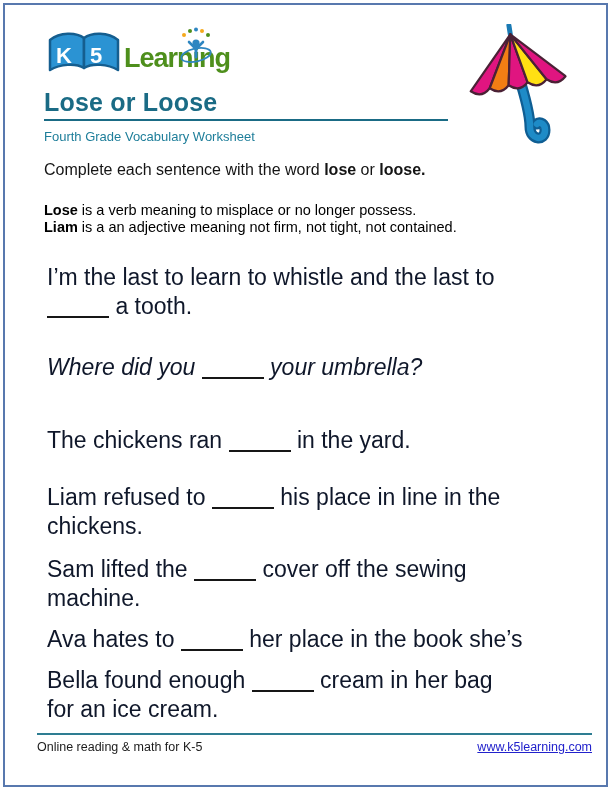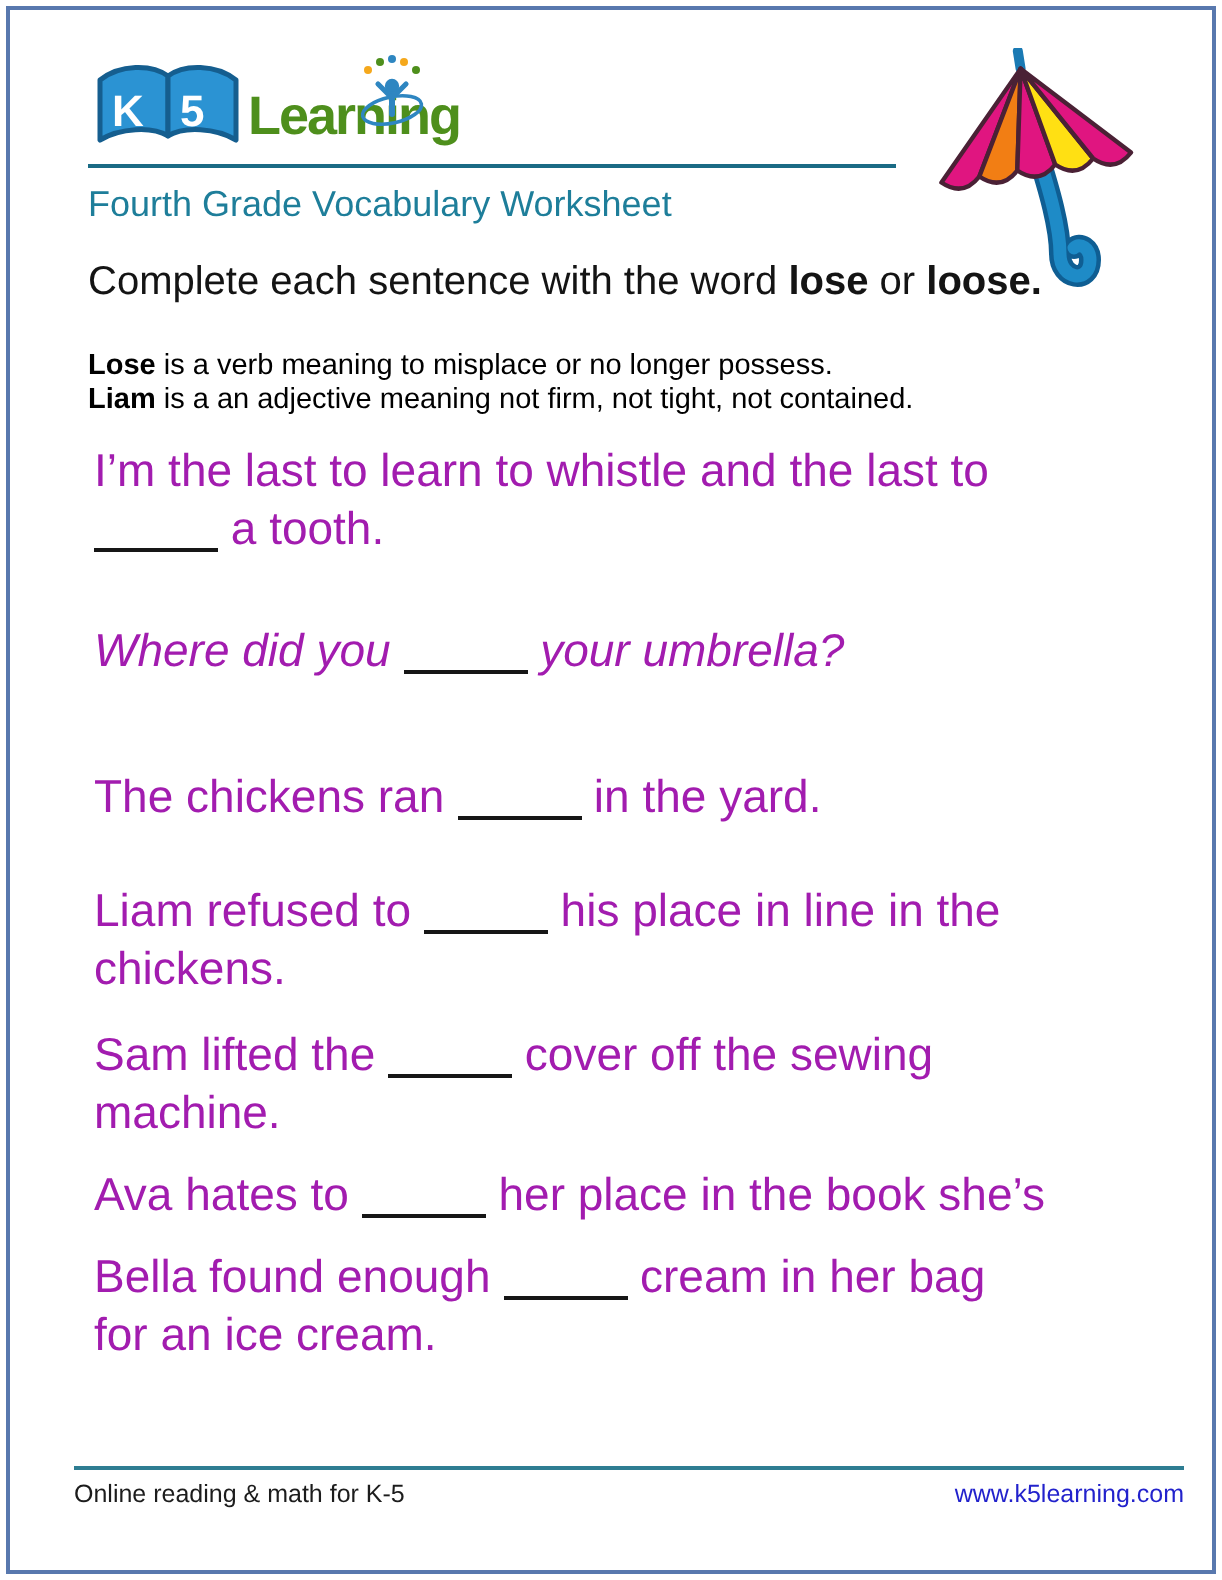--- a/index.html
+++ b/index.html
@@ -8,43 +8,43 @@
     font-family:"Liberation Sans", sans-serif;color:#151515;overflow:hidden;
   }
   .frame{position:absolute;inset:3px;border:2px solid var(--border-blue,#5878AE);pointer-events:none;}
   .content{position:absolute;left:44px;top:26px;right:24px;}
   .logo-svg{display:block;margin-left:0;}
   .page-title{
     font-size:25px;font-weight:bold;color:var(--accent-teal,#1A6B85);
     margin:12px 0 0 0;line-height:1;letter-spacing:0.2px;
   }
   .title-rule{width:404px;border:0;border-top:2.5px solid var(--accent-teal,#1A6B85);margin:4px 0 0 0;}
-  .subtitle{font-size:18px;color:var(--subtitle-teal,#1E7E9A);margin-top:9px;line-height:1.1;}
-  .instruction{font-size:20px;margin-top:17px;line-height:1.15;color:#141414;}
+  .subtitle{font-size:13px;color:var(--subtitle-teal,#1E7E9A);margin-top:9px;line-height:1.1;}
+  .instruction{font-size:16px;margin-top:17px;line-height:1.15;color:#141414;}
   .instruction b{font-weight:bold;}
   .definitions{margin-top:22px;font-size:14.5px;line-height:17px;color:#000000;}
   .definitions b{font-weight:bold;}
-  .sentences{margin-top:12px;margin-left:3px;font-size:23px;line-height:29px;color:#a21caf;}
+  .sentences{margin-top:27px;margin-left:3px;font-size:23px;line-height:29px;color:#0f172a;}
   .sline{white-space:pre-wrap;}
   .blank{
     display:inline-block;width:62px;height:3px;
     border-bottom:2.4px solid #161616;vertical-align:-4px;
   }
   .sentence:nth-of-type(1){margin-bottom:32px;}
   .sentence:nth-of-type(2){margin-bottom:44px;font-style:italic;}
   .sentence:nth-of-type(3){margin-bottom:28px;}
   .sentence:nth-of-type(4){margin-bottom:14px;}
   .sentence:nth-of-type(5){margin-bottom:12px;}
   .sentence:nth-of-type(6){margin-bottom:12px;}
   .umbrella{position:absolute;top:24px;right:24px;}
   .footer{position:absolute;left:37px;right:19px;top:733px;}
   .footer-rule{border:0;border-top:2px solid var(--footer-rule,#2E7D92);margin:0;}
   .footer-row{display:flex;justify-content:space-between;align-items:baseline;margin-top:5px;font-size:12.5px;}
   .footer-left{color:#1c1c1c;}
-  .footer-link{color:var(--link-blue,#2222CC);cursor:pointer;}
+  .footer-link{color:var(--link-blue,#2222CC);text-decoration:underline;cursor:pointer;}
 </style>
 </head>
 <body>
 
 <div class="frame"></div>
 
 <div class="content">
 
   <svg class="logo-svg" width="192" height="52" viewBox="0 0 192 52">
 
@@ -63,20 +63,21 @@
       <path d="M152 21 L152 31" stroke="#2E86C1" stroke-width="3" stroke-linecap="round"></path>
       <path d="M152 23 L145 16 M152 23 L159 16" stroke="#2E86C1" stroke-width="2.6" stroke-linecap="round"></path>
       <circle cx="140" cy="9" r="2" fill="#F5A81C"></circle>
       <circle cx="146" cy="5" r="2" fill="#4E8F1C"></circle>
       <circle cx="152" cy="3.5" r="2" fill="#2E86C1"></circle>
       <circle cx="158" cy="5" r="2" fill="#F5A81C"></circle>
       <circle cx="164" cy="9" r="2" fill="#4E8F1C"></circle>
     </g>
   </svg>
 
+  <h1 class="page-title">Lose or Loose</h1>
   <hr class="title-rule">
 
   <div class="subtitle">Fourth Grade Vocabulary Worksheet</div>
 
   <div class="instruction">
     <span>Complete each sentence with the word </span><b>lose</b><span> or </span><b>loose.</b>
   </div>
 
   <div class="definitions">
     <div><b>Lose</b><span> is a verb meaning to misplace or no longer possess.</span></div>

